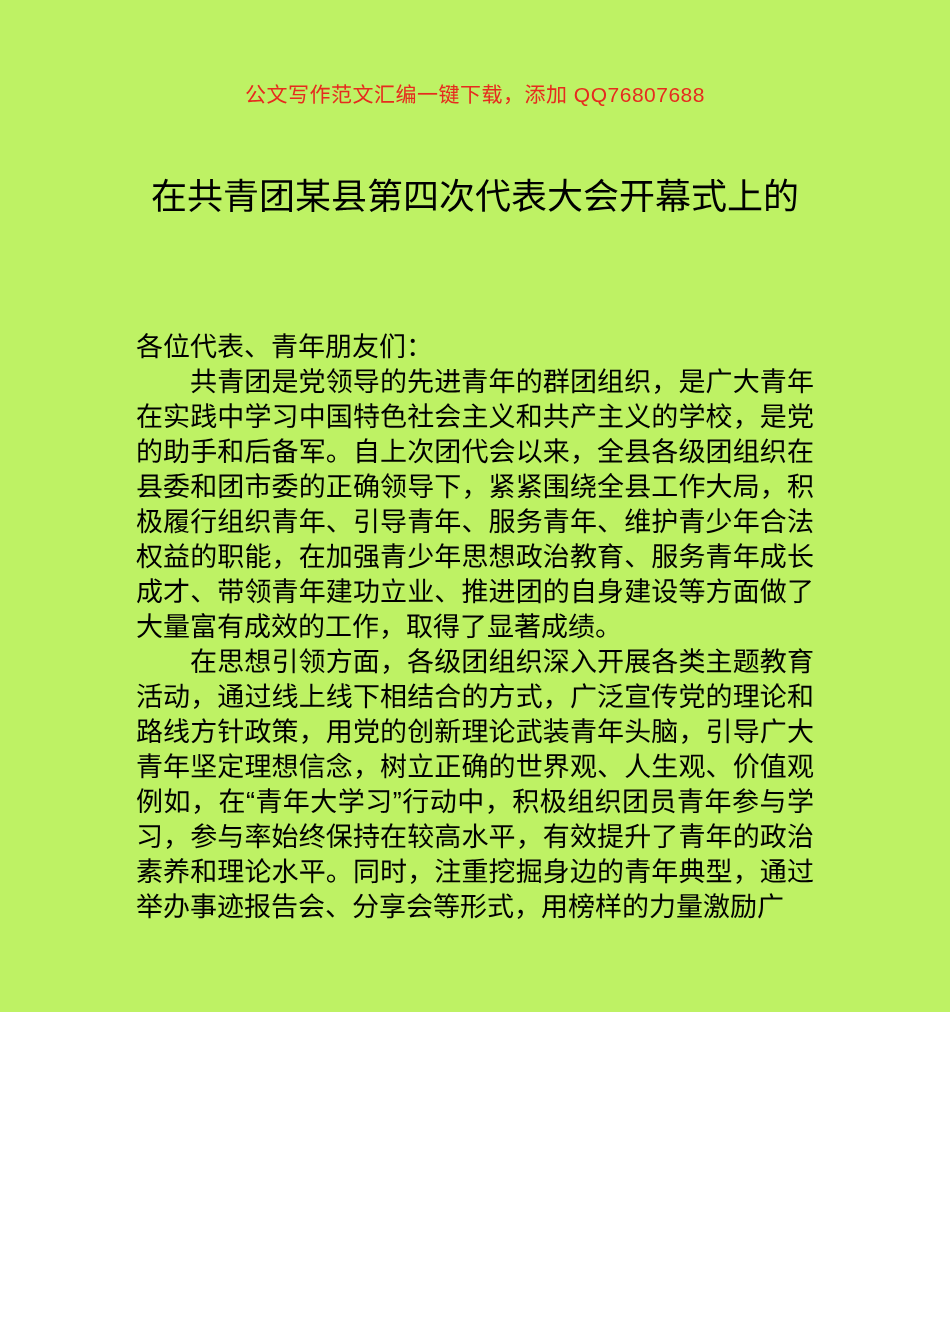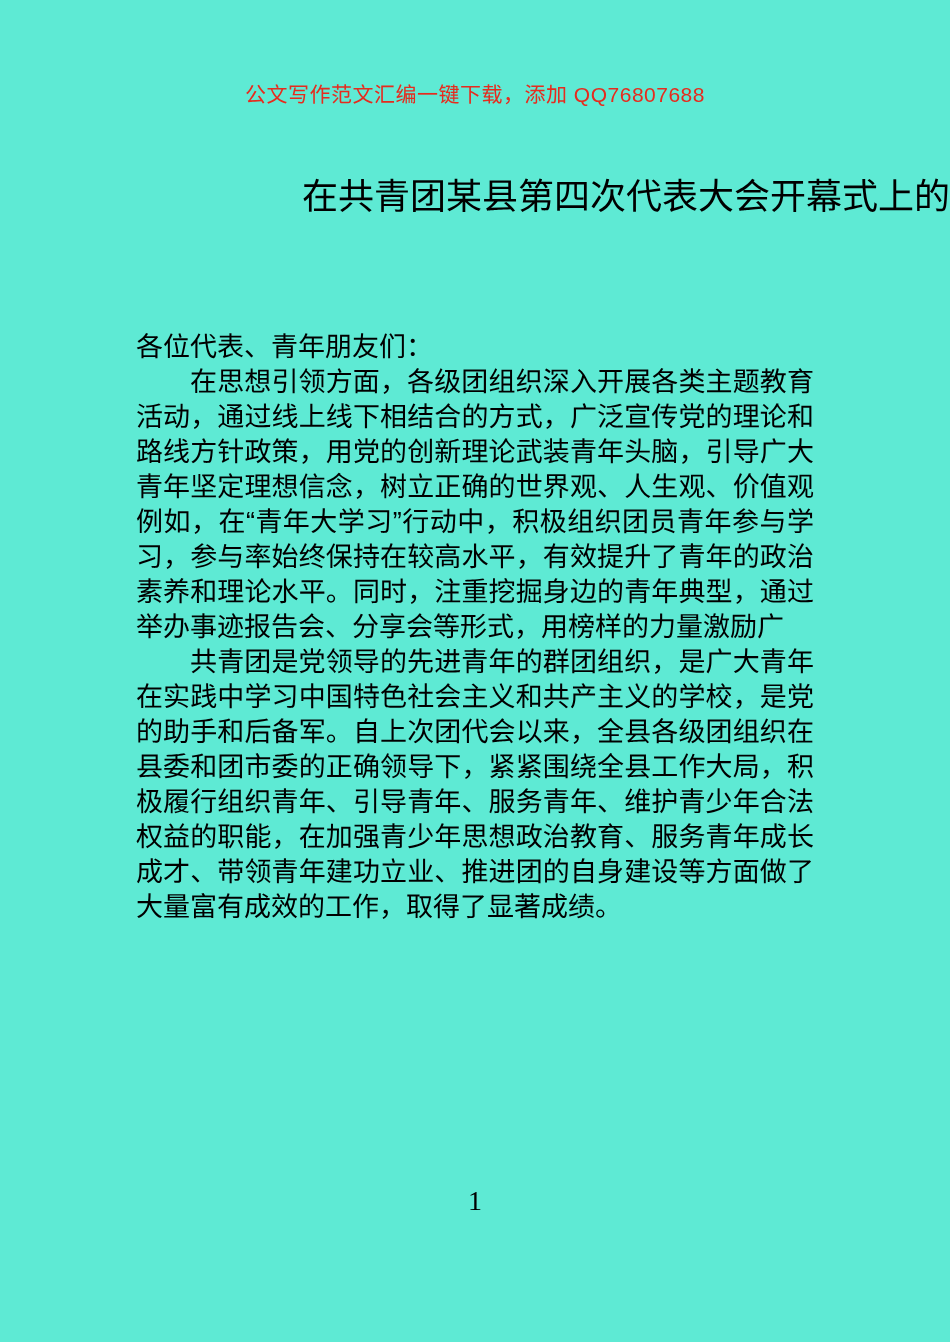--- a/index.html
+++ b/index.html
@@ -4,22 +4,22 @@
 <style>
   
   html, body {
     margin: 0;
     padding: 0;
     background: #ffffff;
   }
   .page {
     position: relative;
     width: 950px;
-    height: 1342px;
-    background: #5eead4;
+    height: 1012px;
+    background: #bef264;
     overflow: hidden;
     color: #000000;
     font-family: "Liberation Sans", sans-serif;
   }
 
   
   .notice {
     position: absolute;
     top: 82px;
     left: 0;
@@ -31,21 +31,21 @@
     letter-spacing: 0.5px;
   }
 
   
   .title {
     position: absolute;
     top: 162px;
     left: 0;
     width: 100%;
     margin: 0;
-    text-align: right;
+    text-align: center;
     font-weight: 400;
     font-size: 36px;
     line-height: 70px;
     color: #000000;
   }
   .title-line {
     display: block;
   }
 
   
@@ -87,19 +87,19 @@
 <div class="page">
 
   <div class="notice">公文写作范文汇编一键下载，添加 QQ76807688</div>
 
   <h1 class="title">
     <span class="title-line">在共青团某县第四次代表大会开幕式上的</span>
   </h1>
 
   <div class="content">
     <p class="salutation">各位代表、青年朋友们：</p>
+    <p class="para">共青团是党领导的先进青年的群团组织，是广大青年在实践中学习中国特色社会主义和共产主义的学校，是党的助手和后备军。自上次团代会以来，全县各级团组织在县委和团市委的正确领导下，紧紧围绕全县工作大局，积极履行组织青年、引导青年、服务青年、维护青少年合法权益的职能，在加强青少年思想政治教育、服务青年成长成才、带领青年建功立业、推进团的自身建设等方面做了大量富有成效的工作，取得了显著成绩。</p>
     <p class="para">在思想引领方面，各级团组织深入开展各类主题教育活动，通过线上线下相结合的方式，广泛宣传党的理论和路线方针政策，用党的创新理论武装青年头脑，引导广大青年坚定理想信念，树立正确的世界观、人生观、价值观例如，在“青年大学习”行动中，积极组织团员青年参与学习，参与率始终保持在较高水平，有效提升了青年的政治素养和理论水平。同时，注重挖掘身边的青年典型，通过举办事迹报告会、分享会等形式，用榜样的力量激励广</p>
-    <p class="para">共青团是党领导的先进青年的群团组织，是广大青年在实践中学习中国特色社会主义和共产主义的学校，是党的助手和后备军。自上次团代会以来，全县各级团组织在县委和团市委的正确领导下，紧紧围绕全县工作大局，积极履行组织青年、引导青年、服务青年、维护青少年合法权益的职能，在加强青少年思想政治教育、服务青年成长成才、带领青年建功立业、推进团的自身建设等方面做了大量富有成效的工作，取得了显著成绩。</p>
   </div>
 
   <div class="pagenum">1</div>
 
 </div>
 
 </body></html>

